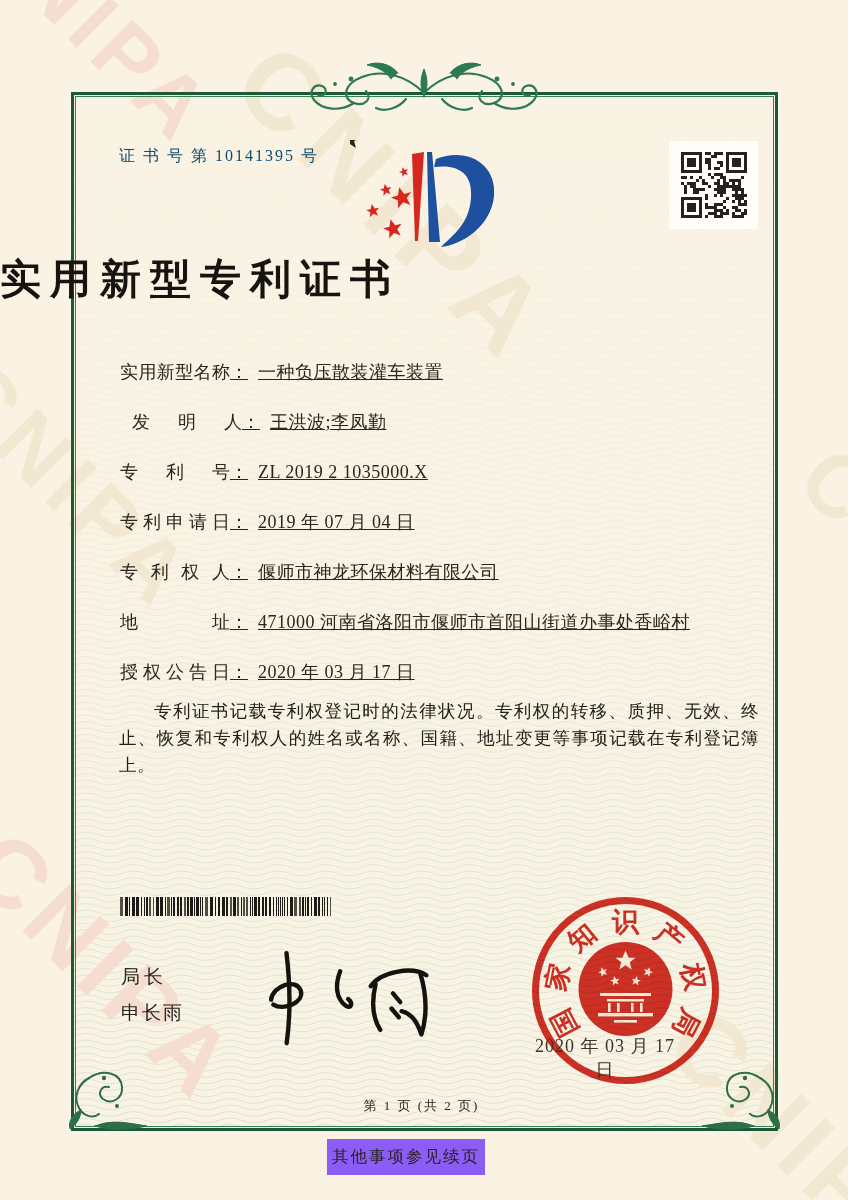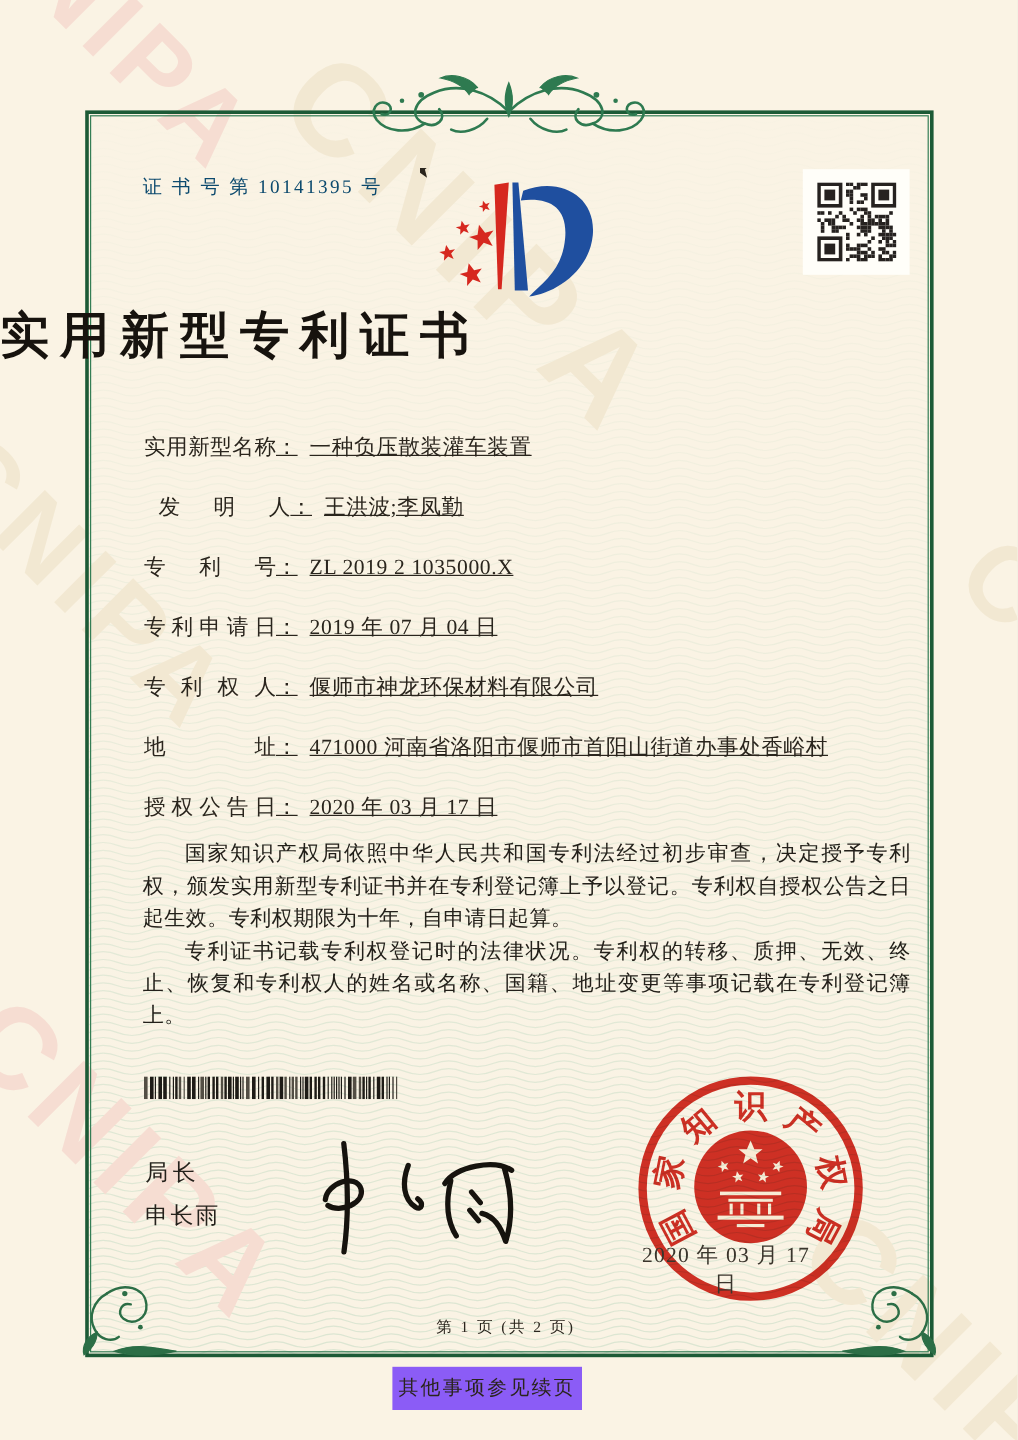--- a/index.html
+++ b/index.html
@@ -304,21 +304,20 @@
     <span class="flabel">专利权人</span><span class="fcolon">：</span><span class="fvalue">偃师市神龙环保材料有限公司</span>
   </div>
   <div class="frow" style="top:610px;">
     <span class="flabel">地址</span><span class="fcolon">：</span><span class="fvalue">471000 河南省洛阳市偃师市首阳山街道办事处香峪村</span>
   </div>
   <div class="frow" style="top:660px;">
     <span class="flabel">授权公告日</span><span class="fcolon">：</span><span class="fvalue">2020 年 03 月 17 日</span>
   </div>
 
   <div class="body-text">
-    <p>国家知识产权局依照中华人民共和国专利法经过初步审查，决定授予专利权，颁发实用新型专利证书并在专利登记簿上予以登记。专利权自授权公告之日起生效。专利权期限为十年，自申请日起算。</p>
     <p>专利证书记载专利权登记时的法律状况。专利权的转移、质押、无效、终止、恢复和专利权人的姓名或名称、国籍、地址变更等事项记载在专利登记簿上。</p>
   </div>
 
   <svg id="barcode" width="216" height="19">
       <rect x="0" y="0" width="3" height="19" fill="#534e44"></rect>
       <rect x="5" y="0" width="3" height="19" fill="#1e1b16"></rect>
       <rect x="9" y="0" width="1" height="19" fill="#1e1b16"></rect>
       <rect x="12" y="0" width="3" height="19" fill="#1e1b16"></rect>
       <rect x="16" y="0" width="3" height="19" fill="#1e1b16"></rect>
       <rect x="21" y="0" width="1" height="19" fill="#1e1b16"></rect>

